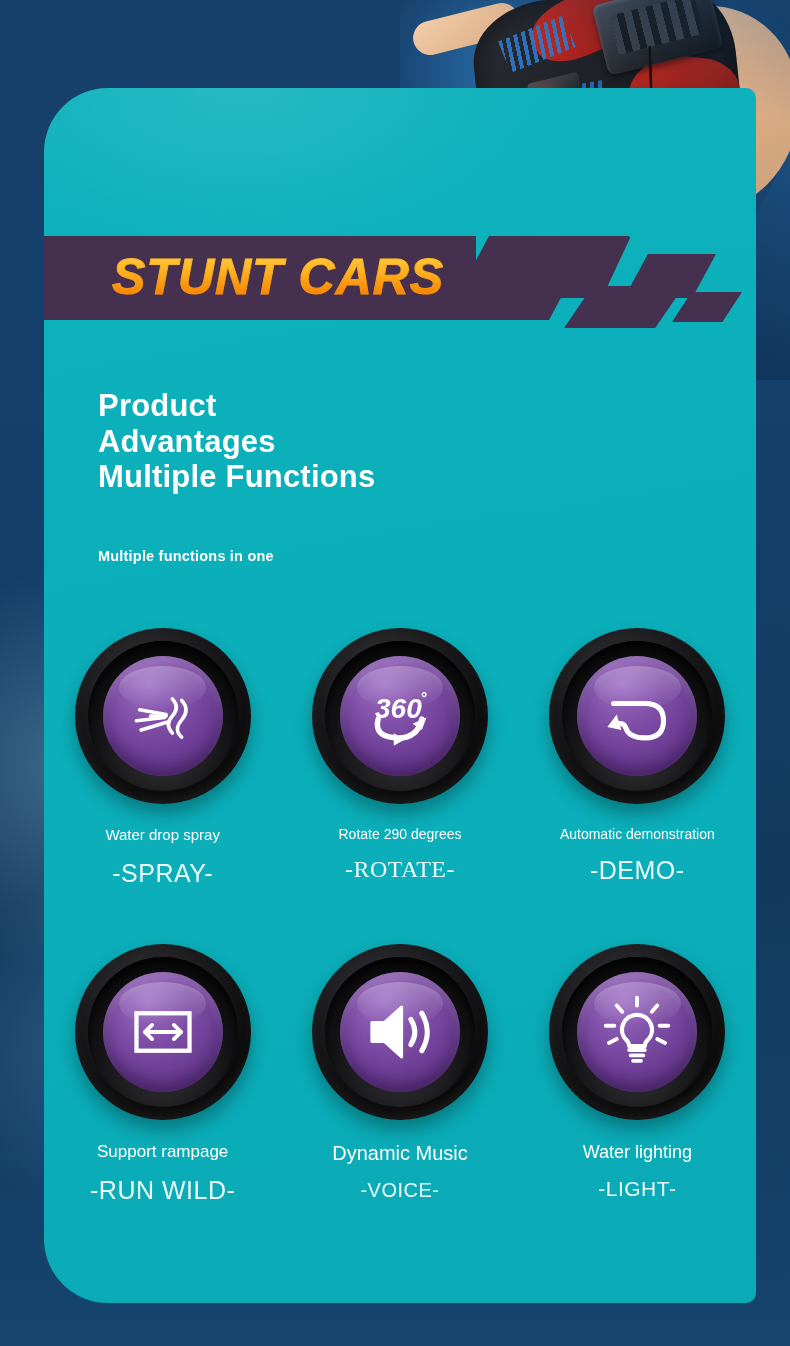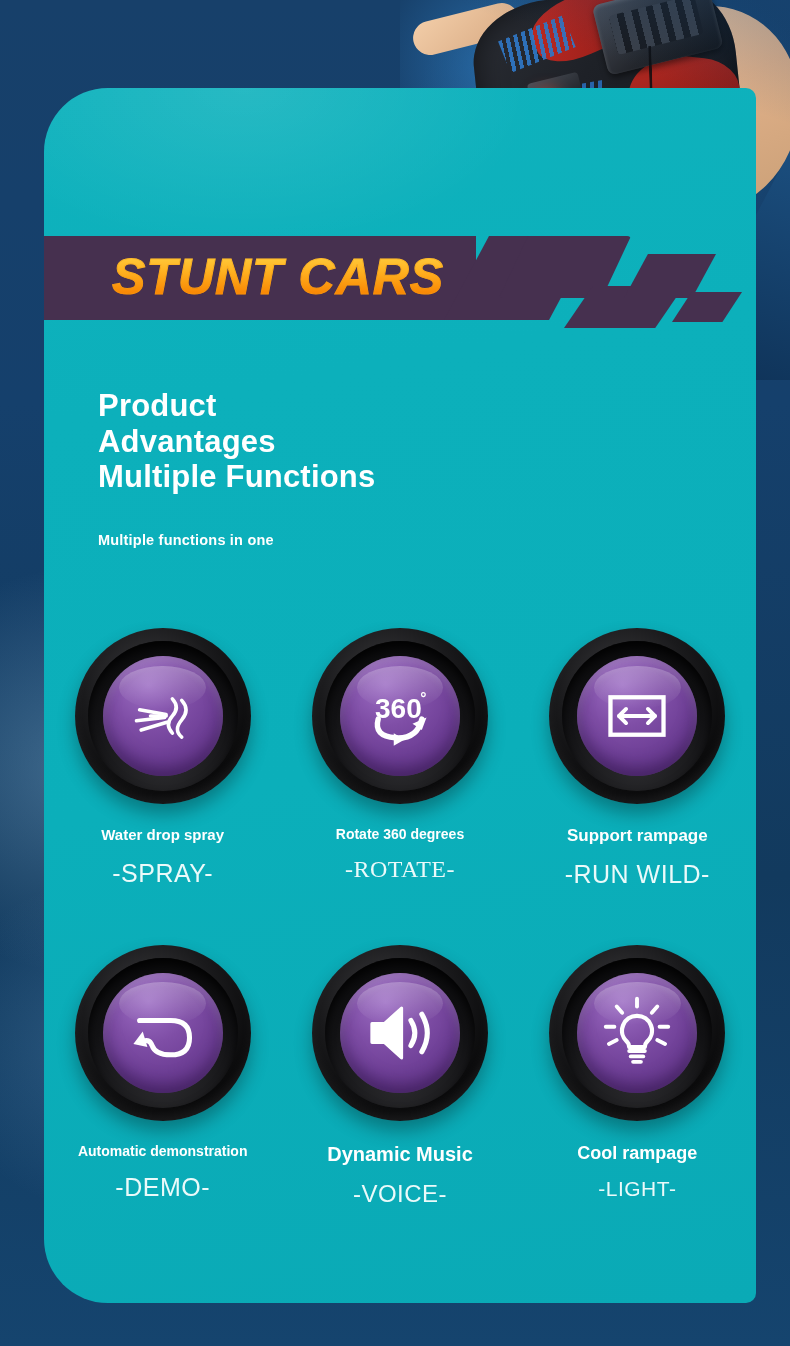--- a/index.html
+++ b/index.html
@@ -104,44 +104,44 @@
     font-size:50px; font-weight:bold; font-style:italic; letter-spacing:1px;
     background:linear-gradient(180deg,#ffd94a 0%,#ffb01f 42%,#f98a06 75%,#f07d02 100%);
     -webkit-background-clip:text; background-clip:text; color:transparent;
     -webkit-text-stroke:1px rgba(250,160,20,.35);
     font-family:"Liberation Sans", sans-serif; white-space:nowrap; }
 
   
   #headline{ position:absolute; left:54px; top:300px; }
   #headline div{ color:#ffffff; font-size:31px; font-weight:bold; line-height:1.15;
     letter-spacing:.2px; }
-  #subtitle{ position:absolute; left:54px; top:444px; color:#ffffff;
+  #subtitle{ position:absolute; left:54px; top:460px; color:#ffffff;
     font-size:14.5px; font-weight:bold; letter-spacing:.2px; }
 
   
   #grid{ position:absolute; left:0; top:540px; width:712px;
     display:grid; grid-template-columns:repeat(3,1fr); row-gap:56px; }
   .cell{ display:flex; flex-direction:column; align-items:center; }
   .btn-wrap{ position:relative; width:176px; height:176px; }
   .btn-outer{ position:absolute; inset:0; border-radius:50%;
     background:radial-gradient(circle at 42% 32%, #3d3d40 0%, #1a1a1c 42%, #0a0a0b 70%, #131315 100%);
     box-shadow:0 10px 18px rgba(0,0,0,.30), inset 0 -6px 12px rgba(255,255,255,.06); }
   .btn-ring{ position:absolute; left:13px; top:13px; right:13px; bottom:13px; border-radius:50%;
     background:radial-gradient(circle at 50% 80%, #2c2c2f 0%, #121214 55%, #050506 100%);
     box-shadow:inset 0 6px 10px rgba(0,0,0,.8); }
   .btn-face{ position:absolute; left:28px; top:28px; right:28px; bottom:28px; border-radius:50%;
     background:radial-gradient(circle at 38% 24%, #9d6ec4 0%, #7f4ea6 35%, #6e3f96 62%, #5d3280 100%);
     box-shadow:inset 0 -8px 16px rgba(40,15,65,.55), inset 0 6px 10px rgba(255,255,255,.22);
-    display:flex; align-items:center; justify-content:center; }
+    display:flex; align-items:center; justify-content:center;font-style:italic; }
   .btn-face:before{ content:""; position:absolute; left:14%; top:8%; width:72%; height:36%;
     border-radius:50%; background:linear-gradient(180deg, rgba(255,255,255,.26), rgba(255,255,255,0));
     pointer-events:none; }
   .icon-svg{ width:78px; height:78px; position:relative; z-index:2; }
 
-  .cap1{ margin-top:22px; color:#ffffff; font-weight:bold; text-align:left; line-height:1.15; }
+  .cap1{ margin-top:22px; color:#ffffff; font-weight:normal; text-align:left; line-height:1.15; }
   .cap2{ margin-top:14px; color:#eafafa; text-align:center; letter-spacing:.5px; }
 </style>
 </head>
 <body>
 
 <div id="backdrop-b"></div>
 <div class="glowA"></div>
 <div class="glowB"></div>
 <div class="glowC"></div>
 <div class="corner-tr"></div>
@@ -216,22 +216,37 @@
         <div class="btn-face">
           <svg class="icon-svg" viewBox="0 0 100 100">
             <text x="48" y="52" text-anchor="middle" fill="#fff" font-family="Liberation Sans, sans-serif" font-size="36" font-weight="bold">360</text>
             <text x="80" y="34" text-anchor="middle" fill="#fff" font-family="Liberation Sans, sans-serif" font-size="20" font-weight="bold">°</text>
             <path d="M22 54 q-6 22 22 24 q28 2 34 -24" fill="none" stroke="#fff" stroke-width="7" stroke-linecap="round"></path>
             <path d="M42 72 l14 8 l-14 8 z" fill="#fff"></path>
             <path d="M84 52 l-6 16 l-12 -8 z" fill="#fff"></path>
           </svg>
         </div>
       </div>
-      <div class="cap1" style="font-size: 14px;">Rotate 360 degrees</div>
+      <div class="cap1" style="font-size: 14px;">Rotate 290 degrees</div>
       <div class="cap2" style="font-size: 24px; font-family: Liberation Serif, serif;">-ROTATE-</div>
+    </div>
+
+    <div class="cell">
+      <div class="btn-wrap">
+        <div class="btn-outer"></div>
+        <div class="btn-ring"></div>
+        <div class="btn-face">
+          <svg class="icon-svg" viewBox="0 0 100 100">
+            <path d="M20 34 H60 q24 0 24 22 q0 22 -24 22 q-20 0 -24 -12 q-4 -10 -14 -4" fill="none" stroke="#fff" stroke-width="6.5" stroke-linecap="round" stroke-linejoin="round"></path>
+            <path d="M24 48 L12 64 L30 68 z" fill="#fff"></path>
+          </svg>
+        </div>
+      </div>
+      <div class="cap1" style="font-size: 14px;">Automatic demonstration</div>
+      <div class="cap2" style="font-size: 25px;">-DEMO-</div>
     </div>
 
     <div class="cell">
       <div class="btn-wrap">
         <div class="btn-outer"></div>
         <div class="btn-ring"></div>
         <div class="btn-face">
           <svg class="icon-svg" viewBox="0 0 100 100">
             <rect x="16" y="26" width="68" height="48" fill="none" stroke="#fff" stroke-width="5.5"></rect>
             <g fill="none" stroke="#fff" stroke-width="5" stroke-linecap="round" stroke-linejoin="round">
@@ -245,45 +260,30 @@
       <div class="cap1" style="font-size: 17px;">Support rampage</div>
       <div class="cap2" style="font-size: 25px;">-RUN WILD-</div>
     </div>
 
     <div class="cell">
       <div class="btn-wrap">
         <div class="btn-outer"></div>
         <div class="btn-ring"></div>
         <div class="btn-face">
           <svg class="icon-svg" viewBox="0 0 100 100">
-            <path d="M20 34 H60 q24 0 24 22 q0 22 -24 22 q-20 0 -24 -12 q-4 -10 -14 -4" fill="none" stroke="#fff" stroke-width="6.5" stroke-linecap="round" stroke-linejoin="round"></path>
-            <path d="M24 48 L12 64 L30 68 z" fill="#fff"></path>
-          </svg>
-        </div>
-      </div>
-      <div class="cap1" style="font-size: 14px;">Automatic demonstration</div>
-      <div class="cap2" style="font-size: 25px;">-DEMO-</div>
-    </div>
-
-    <div class="cell">
-      <div class="btn-wrap">
-        <div class="btn-outer"></div>
-        <div class="btn-ring"></div>
-        <div class="btn-face">
-          <svg class="icon-svg" viewBox="0 0 100 100">
             <path d="M14 38 H30 L52 18 V82 L30 62 H14 Z" fill="#fff" stroke="#fff" stroke-width="4" stroke-linejoin="round"></path>
             <g fill="none" stroke="#fff" stroke-width="6.5" stroke-linecap="round">
               <path d="M64 34 q10 16 0 32"></path>
               <path d="M78 26 q14 24 0 48"></path>
             </g>
           </svg>
         </div>
       </div>
       <div class="cap1" style="font-size: 20px;">Dynamic Music</div>
-      <div class="cap2" style="font-size: 24px;">-VOICE-</div>
+      <div class="cap2" style="font-size: 20px;">-VOICE-</div>
     </div>
 
     <div class="cell">
       <div class="btn-wrap">
         <div class="btn-outer"></div>
         <div class="btn-ring"></div>
         <div class="btn-face">
           <svg class="icon-svg" viewBox="0 0 100 100">
             <path d="M50 28 a19 19 0 0 1 13 33 q-3 3 -3 7 H40 q0 -4 -3 -7 a19 19 0 0 1 13 -33 z" fill="none" stroke="#fff" stroke-width="5.5" stroke-linejoin="round"></path>
             <g stroke="#fff" stroke-width="5" stroke-linecap="round">
@@ -296,18 +296,18 @@
               <path d="M24 16 L31 24"></path>
               <path d="M76 16 L69 24"></path>
               <path d="M10 42 H21"></path>
               <path d="M90 42 H79"></path>
               <path d="M14 64 L24 59"></path>
               <path d="M86 64 L76 59"></path>
             </g>
           </svg>
         </div>
       </div>
-      <div class="cap1" style="font-size: 18px;">Cool rampage</div>
+      <div class="cap1" style="font-size: 18px;">Water lighting</div>
       <div class="cap2" style="font-size: 21px;">-LIGHT-</div>
     </div>
 
   </div>
 </div>
 
 </body></html>

